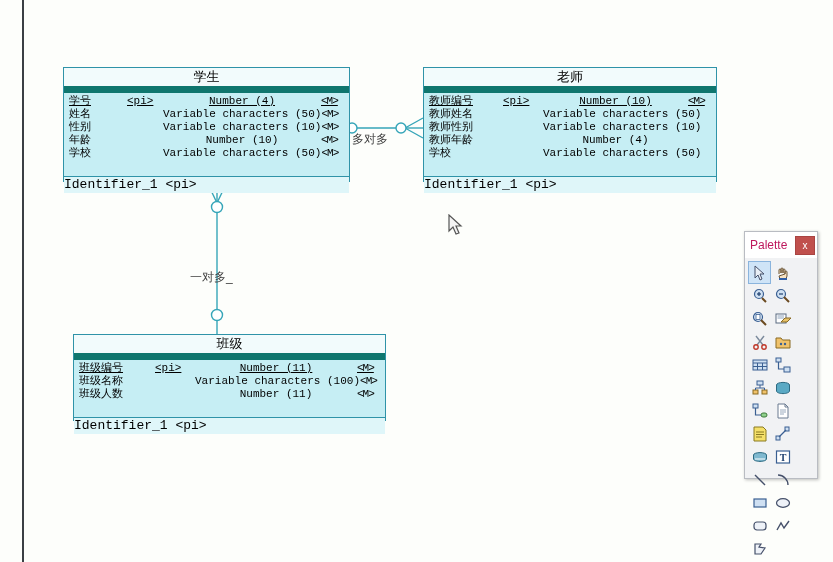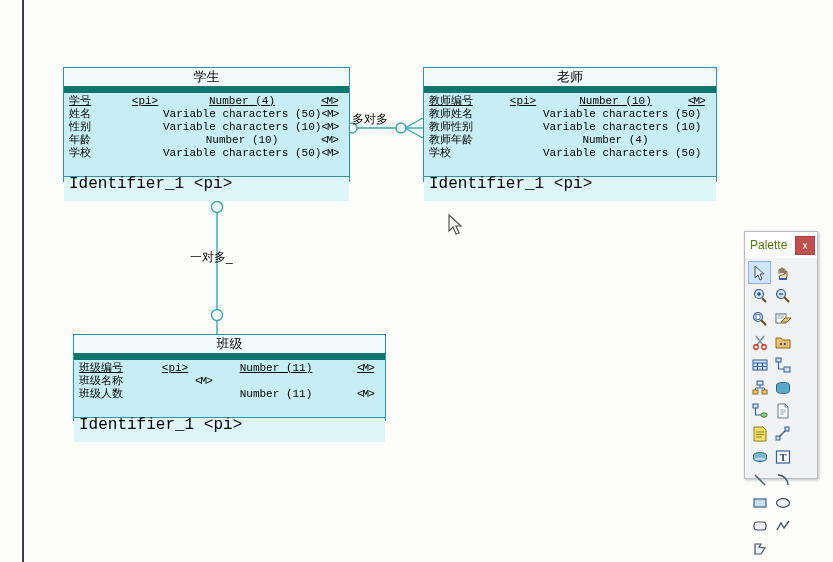--- a/index.html
+++ b/index.html
@@ -36,79 +36,79 @@
     height:18px;
     font-weight:400;
   }
   .entity .attrs{
     background:#c6eef4;
     border-bottom:1px solid #2f93a8;
     padding:2px 0 16px 0;
   }
   .entity .ident{
     background:#dff6f9;
-    font-size:16px;
+    font-size:13px;
     color:#000;
     line-height:15px;
-    height:24px;
-    padding-left:5px;
+    height:16px;
     white-space:nowrap;
   }
   .arow{
     display:flex;
     align-items:baseline;
     font-size:11px;
     line-height:13px;
     color:#000;
     white-space:nowrap;
     padding-left:5px;
   }
   .arow .nm{ width:60px; flex:0 0 auto; }
-  .arow .pi{ width:34px; flex:0 0 auto;text-align:center; }
+  .arow .pi{ width:34px; flex:0 0 auto; }
   .arow .ty{ flex:1 1 auto;text-align:center; }
   .arow .mk{ width:28px; flex:0 0 auto; text-align:left; letter-spacing:-1px;}
   .arow.key .nm, .arow.key .pi, .arow.key .ty, .arow.key .mk{
     text-decoration:underline;
   }
 
   
   #ent-student .arow .nm{width:58px;}
   #ent-student .arow .pi{width:36px;}
   #ent-teacher .arow .nm{width:74px;}
   #ent-teacher .arow .pi{width:40px;}
   #ent-class   .arow .nm{width:76px;}
   #ent-class   .arow .pi{width:40px;}
 
   
   .rel-label{
     position:absolute;
     font-family:"Liberation Sans", sans-serif;
     font-size:12px;
-    color:#000000;
+    color:#404040;
     white-space:nowrap;
+    margin-top:20px;
   }
 
   
   .palette{
     position:absolute;
     left:744px;top:231px;width:74px;height:248px;
     background:#f1f2f4;
     border:1px solid #b9bcc2;
     box-shadow:1px 1px 3px rgba(0,0,0,.25);
     box-sizing:border-box;
   }
   .palette .pal-head{
     height:26px;
     background:#ffffff;
     display:flex;align-items:center;justify-content:space-between;
     padding:0 2px 0 5px;
     box-sizing:border-box;
   }
   .palette .pal-title{
-    font-size:12px;color:#4d7c0f;font-family:"Liberation Sans",sans-serif;
+    font-size:12px;color:#be185d;font-family:"Liberation Sans",sans-serif;
   }
   .palette .pal-close{
     width:20px;height:19px;background:#c0504d;color:#fff;
     font-size:10px;display:flex;align-items:center;justify-content:center;
     border:1px solid #a94442;box-sizing:border-box;
   }
   .palette .pal-body{
     padding:3px 2px 2px 3px;
     display:flex;flex-wrap:wrap;
     width:100%;box-sizing:border-box;
@@ -238,20 +238,21 @@
     <div class="attrs">
       <div class="arow key">
         <span class="nm">班级编号</span>
         <span class="pi">&lt;pi&gt;</span>
         <span class="ty">Number (11)</span>
         <span class="mk">&lt;M&gt;</span>
       </div>
       <div class="arow">
         <span class="nm">班级名称</span>
         <span class="pi"></span>
+        <span class="ty">Variable characters (100)</span>
         <span class="mk">&lt;M&gt;</span>
       </div>
       <div class="arow">
         <span class="nm">班级人数</span>
         <span class="pi"></span>
         <span class="ty">Number (11)</span>
         <span class="mk">&lt;M&gt;</span>
       </div>
     </div>
     <div class="ident">Identifier_1  &lt;pi&gt;</div>

